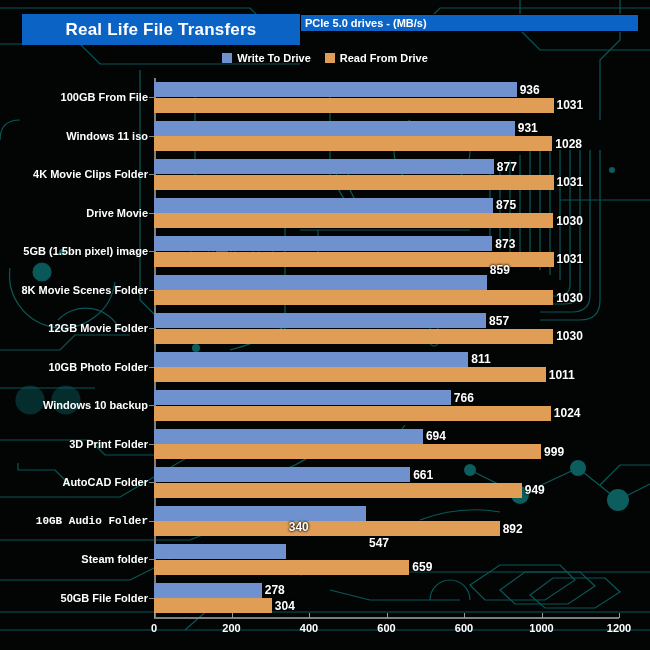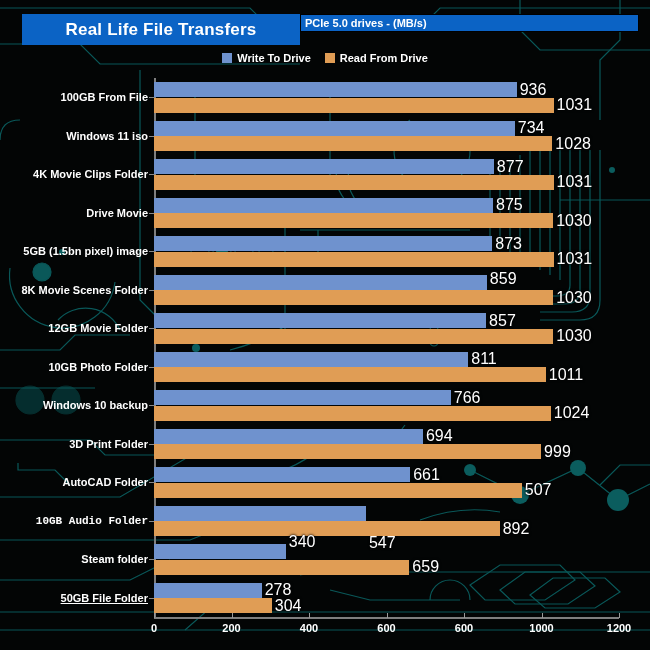--- a/index.html
+++ b/index.html
@@ -35,21 +35,21 @@
   .tick-lbl{position:absolute;top:622px;color:#ffffff;font-size:11px;font-weight:bold;
             transform:translateX(-50%);text-align:center;}
   .ytick{position:absolute;left:149px;width:6px;height:1px;background:#8a8a8a;}
 
   .cat-lbl{position:absolute;right:502px;color:#ffffff;font-size:11px;font-weight:bold;
            text-align:right;white-space:nowrap;transform:translateY(-50%);}
 
   .bar{position:absolute;height:15px;}
   .bar.w{background:#6F92CE;}
   .bar.r{background:#E09D55;}
-  .val{position:absolute;color:#ffffff;font-size:16px;font-weight:normal;white-space:nowrap;
+  .val{position:absolute;color:#ffffff;font-size:12px;font-weight:bold;white-space:nowrap;
        transform:translateY(-50%);text-shadow:0 0 2px #000,0 0 3px #000;}
 </style>
 </head>
 <body>
 
 <div id="root">
 
   <div class="bg">
     <svg width="650" height="650" viewBox="0 0 650 650" xmlns="http://www.w3.org/2000/svg">
       <rect width="650" height="650" fill="#030505"></rect>
@@ -202,45 +202,45 @@
         <div class="cat-lbl" style="top: 405.25px;">Windows 10 backup</div>
         <div class="ytick" style="top: 444px;"></div>
         <div class="cat-lbl" style="top: 443.75px;">3D Print Folder</div>
         <div class="ytick" style="top: 482px;"></div>
         <div class="cat-lbl" style="top: 482.25px;">AutoCAD Folder</div>
         <div class="ytick" style="top: 521px;"></div>
         <div class="cat-lbl" style="top: 520.75px; font-family: Liberation Mono, monospace;">10GB Audio Folder</div>
         <div class="ytick" style="top: 559px;"></div>
         <div class="cat-lbl" style="top: 559.25px;">Steam folder</div>
         <div class="ytick" style="top: 598px;"></div>
-        <div class="cat-lbl" style="top: 597.75px; text-decoration: underline;">50GB File Folder</div>
+        <div class="cat-lbl" style="top: 597.75px;">50GB File Folder</div>
       </div>
     <div id="bars">
         <div class="bar w" style="left: 154px; top: 82px; width: 362.7px; background: rgb(111, 146, 206);"></div>
         <div class="val" style="left: 519.7px; top: 89.5px;">936</div>
         <div class="bar r" style="left: 154px; top: 97.5px; width: 399.512px; background: rgb(224, 157, 85);"></div>
         <div class="val" style="left: 556.513px; top: 105px;">1031</div>
         <div class="bar w" style="left: 154px; top: 120.5px; width: 360.762px; background: rgb(111, 146, 206);"></div>
-        <div class="val" style="left: 517.763px; top: 128px;">734</div>
+        <div class="val" style="left: 517.763px; top: 128px;">931</div>
         <div class="bar r" style="left: 154px; top: 136px; width: 398.35px; background: rgb(224, 157, 85);"></div>
         <div class="val" style="left: 555.35px; top: 143.5px;">1028</div>
         <div class="bar w" style="left: 154px; top: 159px; width: 339.837px; background: rgb(111, 146, 206);"></div>
         <div class="val" style="left: 496.837px; top: 166.5px;">877</div>
         <div class="bar r" style="left: 154px; top: 174.5px; width: 399.512px; background: rgb(224, 157, 85);"></div>
         <div class="val" style="left: 556.513px; top: 182px;">1031</div>
         <div class="bar w" style="left: 154px; top: 197.5px; width: 339.062px; background: rgb(111, 146, 206);"></div>
         <div class="val" style="left: 496.062px; top: 205px;">875</div>
         <div class="bar r" style="left: 154px; top: 213px; width: 399.125px; background: rgb(224, 157, 85);"></div>
         <div class="val" style="left: 556.125px; top: 220.5px;">1030</div>
         <div class="bar w" style="left: 154px; top: 236px; width: 338.288px; background: rgb(111, 146, 206);"></div>
         <div class="val" style="left: 495.288px; top: 243.5px;">873</div>
         <div class="bar r" style="left: 154px; top: 251.5px; width: 399.512px; background: rgb(224, 157, 85);"></div>
         <div class="val" style="left: 556.513px; top: 259px;">1031</div>
         <div class="bar w" style="left: 154px; top: 274.5px; width: 332.863px; background: rgb(111, 146, 206);"></div>
-        <div class="val" style="left: 489.863px; top: 279px;">859</div>
+        <div class="val" style="left: 489.863px; top: 270px;">859</div>
         <div class="bar r" style="left: 154px; top: 290px; width: 399.125px; background: rgb(224, 157, 85);"></div>
         <div class="val" style="left: 556.125px; top: 297.5px;">1030</div>
         <div class="bar w" style="left: 154px; top: 313px; width: 332.087px; background: rgb(111, 146, 206);"></div>
         <div class="val" style="left: 489.087px; top: 320.5px;">857</div>
         <div class="bar r" style="left: 154px; top: 328.5px; width: 399.125px; background: rgb(224, 157, 85);"></div>
         <div class="val" style="left: 556.125px; top: 336px;">1030</div>
         <div class="bar w" style="left: 154px; top: 351.5px; width: 314.262px; background: rgb(111, 146, 206);"></div>
         <div class="val" style="left: 471.262px; top: 359px;">811</div>
         <div class="bar r" style="left: 154px; top: 367px; width: 391.762px; background: rgb(224, 157, 85);"></div>
         <div class="val" style="left: 548.763px; top: 374.5px;">1011</div>
@@ -248,27 +248,27 @@
         <div class="val" style="left: 453.825px; top: 397.5px;">766</div>
         <div class="bar r" style="left: 154px; top: 405.5px; width: 396.8px; background: rgb(224, 157, 85);"></div>
         <div class="val" style="left: 553.8px; top: 413px;">1024</div>
         <div class="bar w" style="left: 154px; top: 428.5px; width: 268.925px; background: rgb(111, 146, 206);"></div>
         <div class="val" style="left: 425.925px; top: 436px;">694</div>
         <div class="bar r" style="left: 154px; top: 444px; width: 387.112px; background: rgb(224, 157, 85);"></div>
         <div class="val" style="left: 544.112px; top: 451.5px;">999</div>
         <div class="bar w" style="left: 154px; top: 467px; width: 256.137px; background: rgb(111, 146, 206);"></div>
         <div class="val" style="left: 413.137px; top: 474.5px;">661</div>
         <div class="bar r" style="left: 154px; top: 482.5px; width: 367.737px; background: rgb(224, 157, 85);"></div>
-        <div class="val" style="left: 524.737px; top: 490px;">507</div>
+        <div class="val" style="left: 524.737px; top: 490px;">949</div>
         <div class="bar w" style="left: 154px; top: 505.5px; width: 211.962px; background: rgb(111, 146, 206);"></div>
         <div class="val" style="left: 368.962px; top: 543px;">547</div>
         <div class="bar r" style="left: 154px; top: 521px; width: 345.65px; background: rgb(224, 157, 85);"></div>
         <div class="val" style="left: 502.65px; top: 528.5px;">892</div>
         <div class="bar w" style="left: 154px; top: 544px; width: 131.75px; background: rgb(111, 146, 206);"></div>
-        <div class="val" style="left: 288.75px; top: 542px;">340</div>
+        <div class="val" style="left: 288.75px; top: 527px;">340</div>
         <div class="bar r" style="left: 154px; top: 559.5px; width: 255.363px; background: rgb(224, 157, 85);"></div>
         <div class="val" style="left: 412.363px; top: 567px;">659</div>
         <div class="bar w" style="left: 154px; top: 582.5px; width: 107.725px; background: rgb(111, 146, 206);"></div>
         <div class="val" style="left: 264.725px; top: 590px;">278</div>
         <div class="bar r" style="left: 154px; top: 598px; width: 117.8px; background: rgb(224, 157, 85);"></div>
         <div class="val" style="left: 274.8px; top: 605.5px;">304</div>
       </div>
   </div>
 
 </div>

